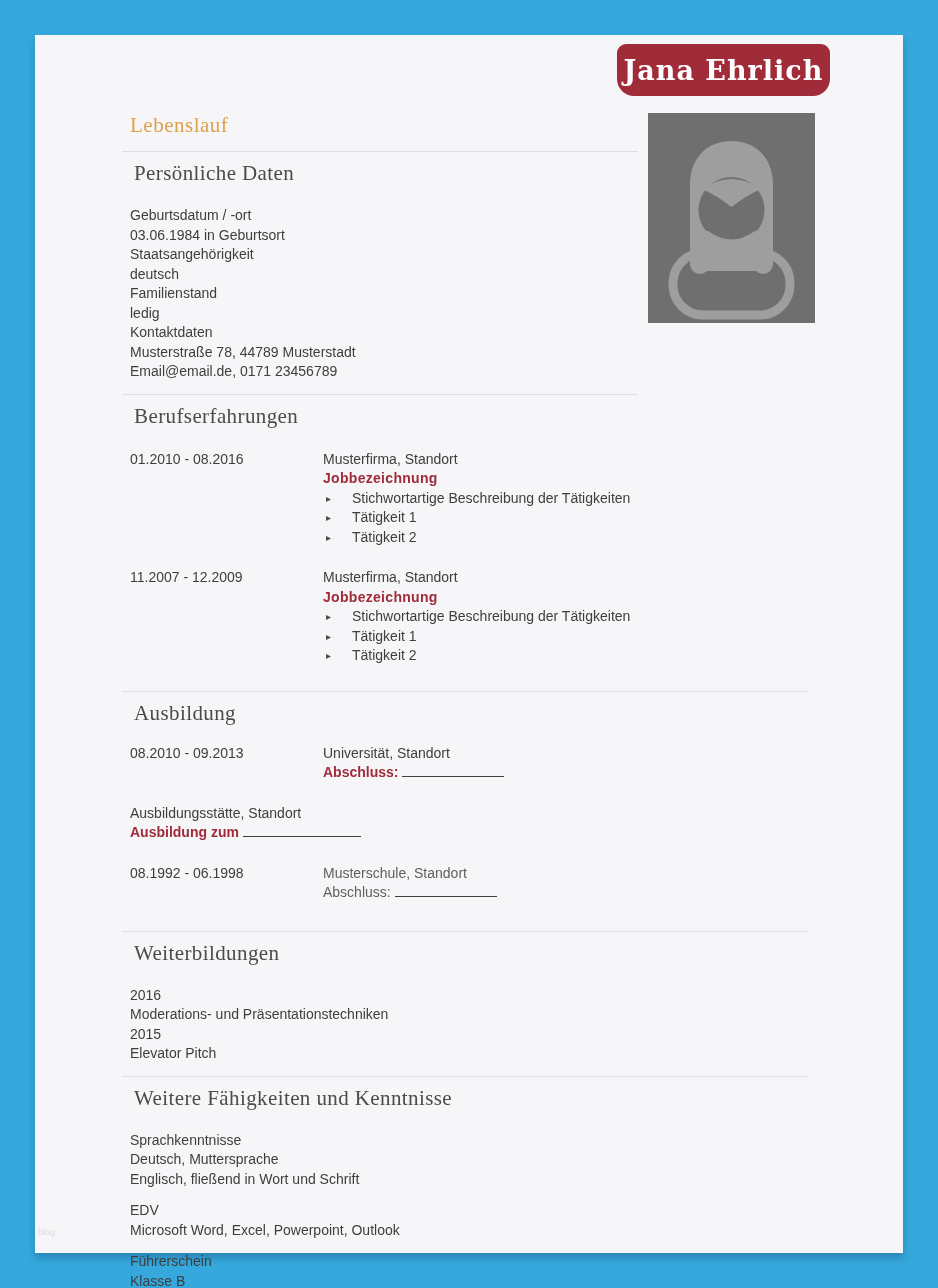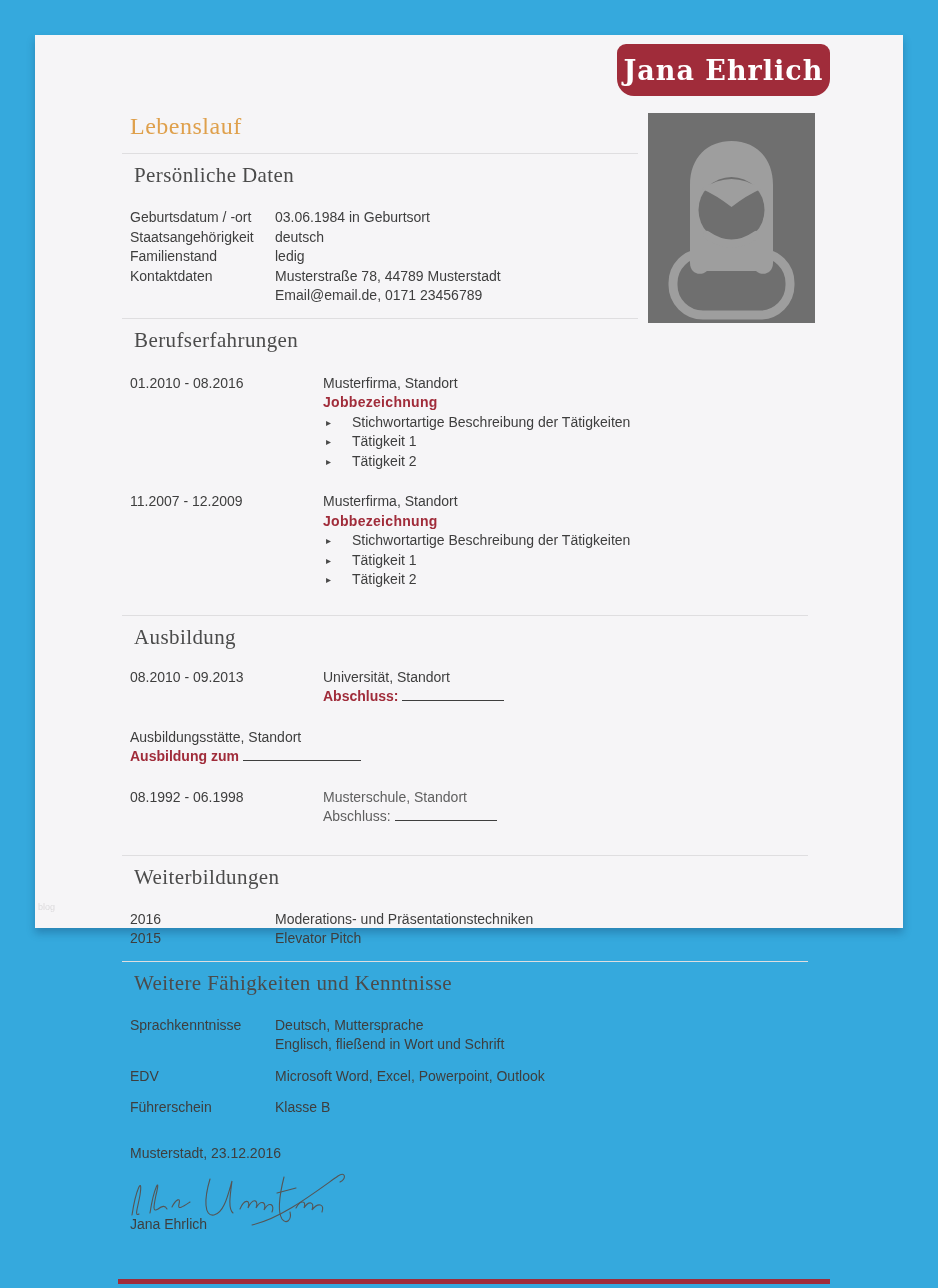--- a/index.html
+++ b/index.html
@@ -1,34 +1,34 @@
 <!DOCTYPE html>
 <html><head>
 <meta charset="utf-8">
 <style>
   html,body{margin:0;padding:0;}
   .canvas{position:relative;width:938px;height:1288px;background:#35A9DD;overflow:hidden;
           font-family:"Liberation Sans",sans-serif;}
-  .page{position:absolute;left:35px;top:35px;width:868px;height:893px;background:#F6F5F7;
+  .page{position:absolute;left:35px;top:35px;width:868px;height:1218px;background:#F6F5F7;
         box-shadow:0 5px 8px rgba(10,40,80,.28);}
   
   .badge{position:absolute;top:9px;right:73px;width:213px;height:52px;background:#A02C3A;
          border-radius:9px 9px 17px 17px;display:flex;align-items:center;justify-content:center;}
   .badge span{font-family:"DejaVu Serif",serif;font-weight:700;color:#fff;font-size:27px;letter-spacing:1px;}
   
   .photo{position:absolute;top:78px;right:88px;width:167px;height:210px;}
   
   .content{padding:78px 95px 0 95px;color:#3E3E3E;font-size:14px;}
-  h1{font-family:"Liberation Serif",serif;font-weight:400;color:#DFA04C;font-size:24px;
+  h1{font-family:"Liberation Serif",serif;font-weight:400;color:#DFA04C;font-size:21px;
      letter-spacing:.5px;margin:0;}
   h2{font-family:"Liberation Serif",serif;font-weight:400;color:#4B4B4B;font-size:21px;
      letter-spacing:.4px;margin:9px 4px 0;}
   .rule{border:0;border-top:1px solid #DFDEE0;margin:13px 0 0 -8px;width:calc(100% + 8px);}
   .rule-short{width:516px;}
-  .row{display:flex;line-height:19.5px;}
+  .row{display:flex;line-height:19.5px;flex-direction:column;}
   .row .label{width:145px;flex:none;}
   .entry{display:flex;margin-top:21px;line-height:19.5px;gap:48px;}
   .entry .period{width:145px;flex:none;}
   .jobtitle{color:#A02C3A;font-weight:700;letter-spacing:.3px;}
   .bullet-row{display:flex;}
   .tri{width:26px;flex:none;font-size:10px;color:#4a4a4a;padding-left:3px;line-height:19.5px;}
   .deg{color:#A02C3A;font-weight:700;}
   .deg-plain{color:#5F5F5F;}
   .muted{color:#5F5F5F;}
   .blank{display:inline-block;width:102px;border-bottom:1.3px solid #3e3e3e;height:11px;}

